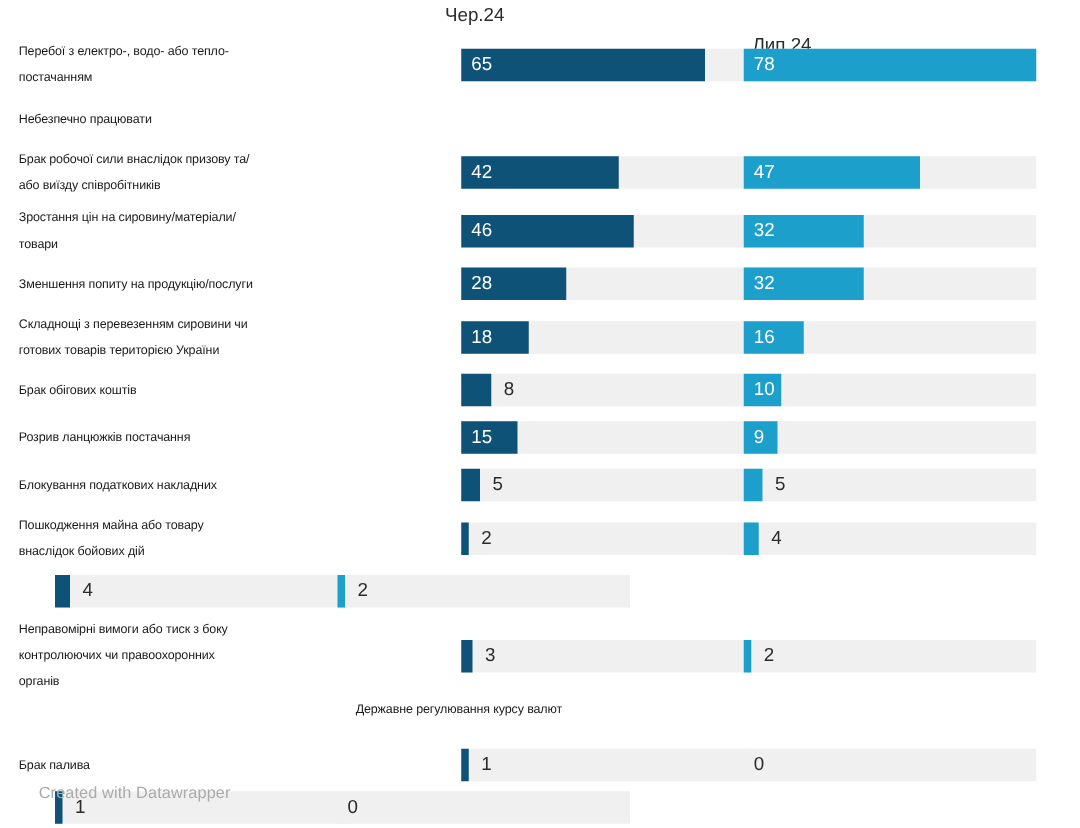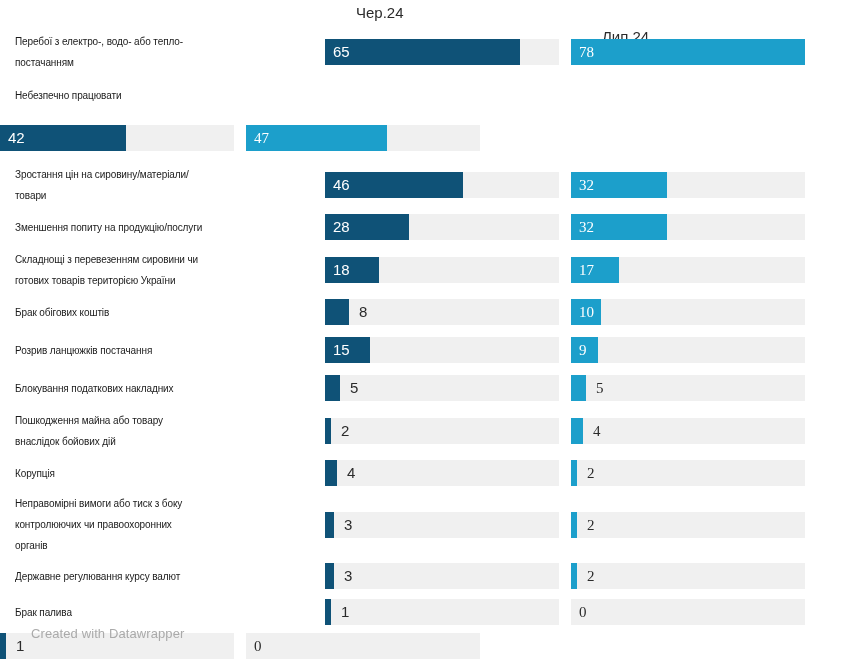--- a/index.html
+++ b/index.html
@@ -73,22 +73,22 @@
     position: relative;
     flex: 1 1 auto;
     height: 100%;
     display: flex;
   }
 
   .bar-cell {
     position: relative;
     height: 100%;
   }
-  .bar-cell.c0 { width: 246px; }
-  .bar-cell.c1 { width: 248px; font-family: Liberation Serif, serif; }
+  .bar-cell.c0 { width: 226px; margin-left: 44px; }
+  .bar-cell.c1 { width: 248px; }
 
   .track {
     position: absolute;
     left: 0;
     top: 50%;
     transform: translateY(-50%);
     width: 234px;
     height: 26px;
     background: #f0f0f0;
   }
@@ -155,20 +155,21 @@
               <div class="bar s1" style="width: 234px;"></div>
               <div class="bar-value inside">78</div>
             </div>
           </div>
         </div>
       </div>
       <div class="row" style="height: 38px;">
         <div class="row-label">Небезпечно працювати</div>
       </div>
       <div class="row" style="height: 47px;">
+        <div class="row-label">Брак робочої сили внаслідок призову та/<br>або виїзду співробітників</div>
         <div class="bars">
           <div class="bar-cell c0">
             <div class="track">
               <div class="bar s0" style="width: 126px;"></div>
               <div class="bar-value inside">42</div>
             </div>
           </div>
           <div class="bar-cell c1">
             <div class="track">
               <div class="bar s1" style="width: 141px;"></div>
@@ -216,21 +217,21 @@
         <div class="bars">
           <div class="bar-cell c0">
             <div class="track">
               <div class="bar s0" style="width: 54px;"></div>
               <div class="bar-value inside">18</div>
             </div>
           </div>
           <div class="bar-cell c1">
             <div class="track">
               <div class="bar s1" style="width: 48px;"></div>
-              <div class="bar-value inside">17</div>
+              <div class="bar-value inside">16</div>
             </div>
           </div>
         </div>
       </div>
       <div class="row" style="height: 38px;">
         <div class="row-label">Брак обігових коштів</div>
         <div class="bars">
           <div class="bar-cell c0">
             <div class="track">
               <div class="bar s0" style="width: 24px;"></div>
@@ -290,21 +291,20 @@
           </div>
           <div class="bar-cell c1">
             <div class="track">
               <div class="bar s1" style="width: 12px;"></div>
               <div class="bar-value outside" style="left: 22px;">4</div>
             </div>
           </div>
         </div>
       </div>
       <div class="row" style="height: 38px;">
-        <div class="row-label">Корупція</div>
         <div class="bars">
           <div class="bar-cell c0">
             <div class="track">
               <div class="bar s0" style="width: 12px;"></div>
               <div class="bar-value outside" style="left: 22px;">4</div>
             </div>
           </div>
           <div class="bar-cell c1">
             <div class="track">
               <div class="bar s1" style="width: 6px;"></div>
@@ -323,21 +323,21 @@
             </div>
           </div>
           <div class="bar-cell c1">
             <div class="track">
               <div class="bar s1" style="width: 6px;"></div>
               <div class="bar-value outside" style="left: 16px;">2</div>
             </div>
           </div>
         </div>
       </div>
-      <div class="row" style="height: 38px;">
+      <div class="row" style="height: 38px; flex-direction: column;">
         <div class="row-label">Державне регулювання курсу валют</div>
         <div class="bars">
           <div class="bar-cell c0">
             <div class="track">
               <div class="bar s0" style="width: 9px;"></div>
               <div class="bar-value outside" style="left: 19px;">3</div>
             </div>
           </div>
           <div class="bar-cell c1">
             <div class="track">

